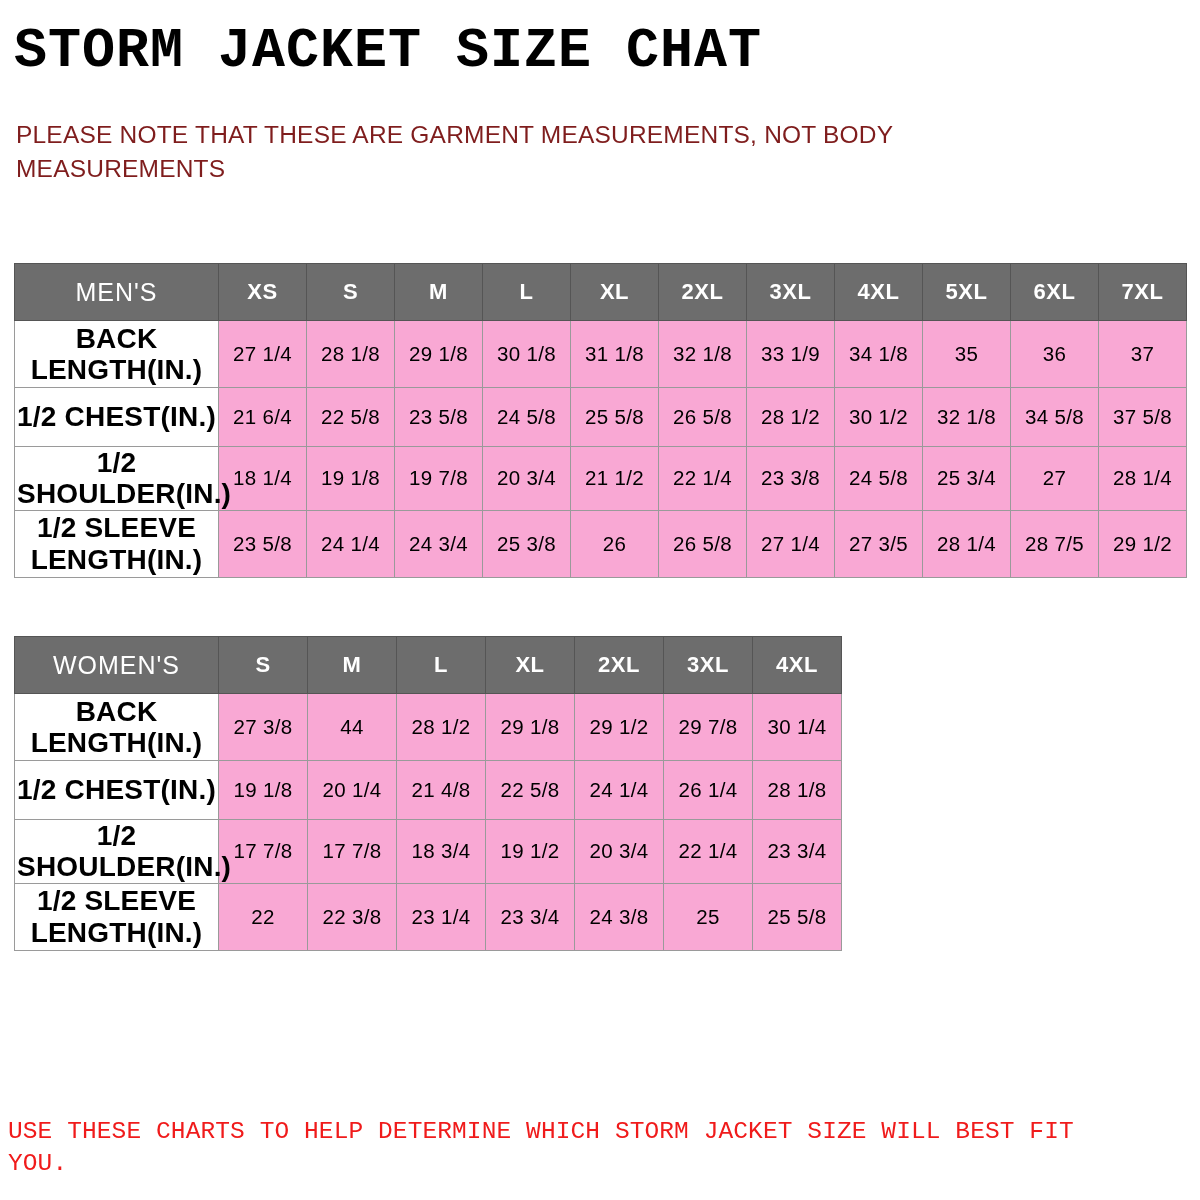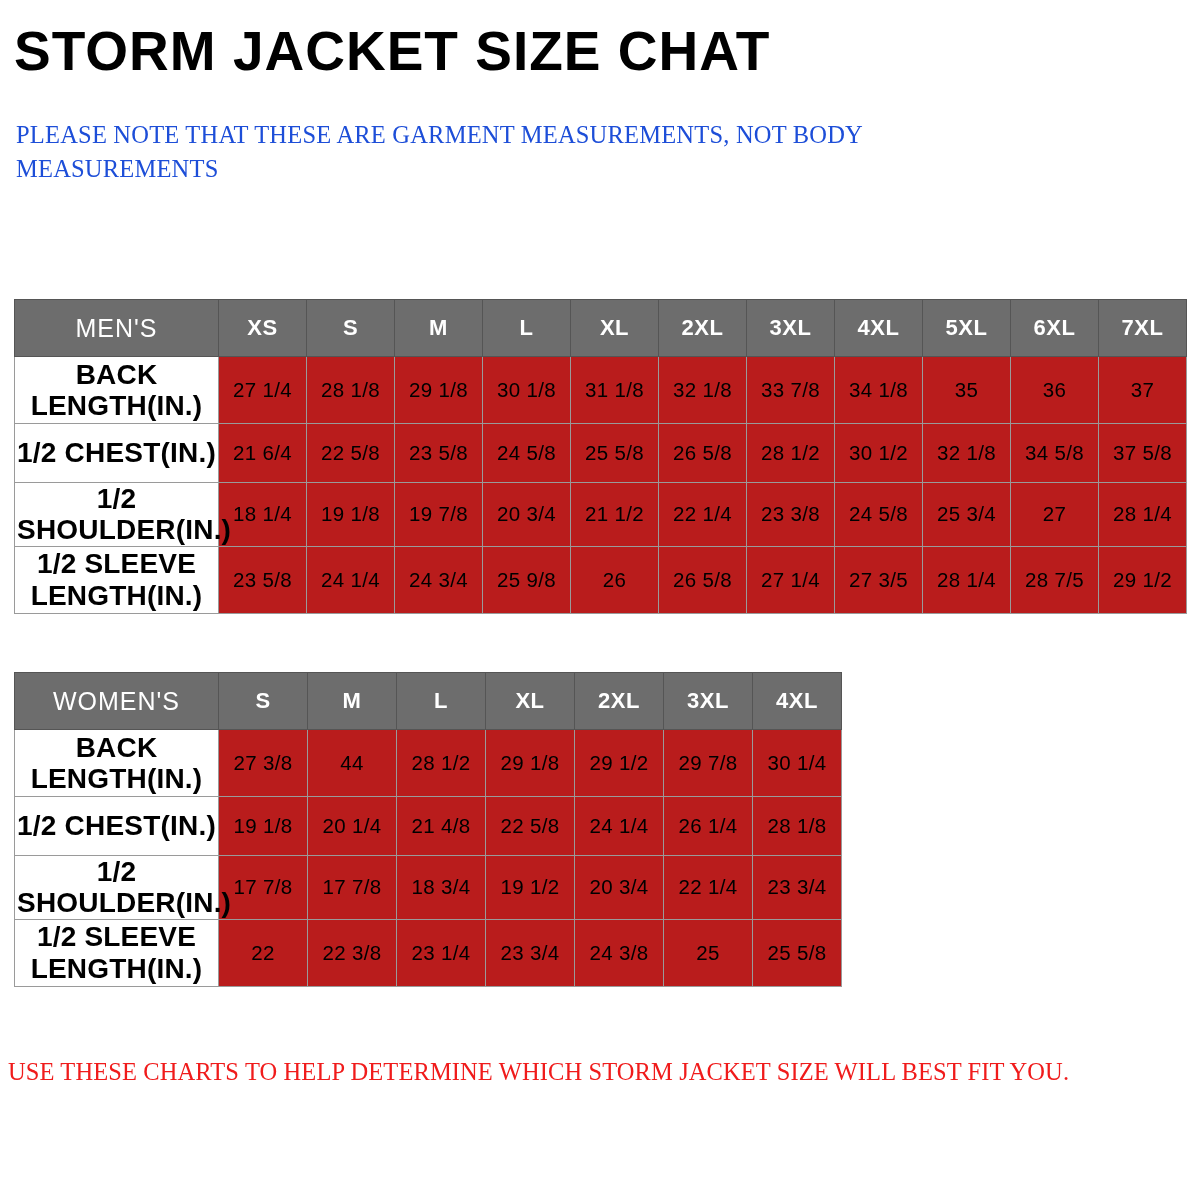--- a/index.html
+++ b/index.html
@@ -23,53 +23,52 @@
   .title {
     position: absolute;
     left: 14px;
     top: 23px;
     font-size: 55px;
     font-weight: 700;
     letter-spacing: 1px;
     color: #000000;
     line-height: 1.05;
     white-space: nowrap;
-    font-family: Liberation Sans, sans-serif;
+    font-family: Liberation Mono, monospace;
   }
   .note-top {
     position: absolute;
     left: 16px;
     top: 118px;
     width: 960px;
     font-size: 24.5px;
     font-weight: 400;
-    color: #1d4ed8;
+    color: #7f1d1d;
     line-height: 1.38;
     letter-spacing: 0.2px;
-    font-family: Liberation Serif, serif;
+    font-family: Liberation Sans, sans-serif;
   }
   .note-bottom {
     position: absolute;
     left: 8px;
-    top: 1056px;
+    top: 1116px;
     width: 1120px;
     font-size: 24.5px;
     font-weight: 400;
     color: #f01b1b;
     line-height: 1.3;
     letter-spacing: 0.1px;
-    font-family: Liberation Serif, serif;
+    font-family: Liberation Mono, monospace;
   }
 
   table.size-table {
     position: absolute;
     border-collapse: collapse;
     table-layout: fixed;
-    background: #b91c1c;
-    margin-top: 36px;
+    background: #f9a8d4;
   }
   table.size-table td, table.size-table th {
     border: 1px solid #9a9a9a;
     text-align: center;
     vertical-align: middle;
     color: #000000;
     font-family: "Liberation Sans", sans-serif;
     padding: 0;
   }
   table.size-table thead th {
@@ -168,21 +167,21 @@
     <tbody>
         <tr class="tall">
           <th class="rowlabel">BACK
 LENGTH(IN.)</th>
           <td class="val">27 1/4</td>
           <td class="val">28 1/8</td>
           <td class="val">29 1/8</td>
           <td class="val">30 1/8</td>
           <td class="val">31 1/8</td>
           <td class="val">32 1/8</td>
-          <td class="val">33 7/8</td>
+          <td class="val">33 1/9</td>
           <td class="val">34 1/8</td>
           <td class="val">35</td>
           <td class="val">36</td>
           <td class="val">37</td>
         </tr>
         <tr>
           <th class="rowlabel">1/2 CHEST(IN.)</th>
           <td class="val">21 6/4</td>
           <td class="val">22 5/8</td>
           <td class="val">23 5/8</td>
@@ -208,21 +207,21 @@
           <td class="val">25 3/4</td>
           <td class="val">27</td>
           <td class="val">28 1/4</td>
         </tr>
         <tr class="tall">
           <th class="rowlabel">1/2 SLEEVE
 LENGTH(IN.)</th>
           <td class="val">23 5/8</td>
           <td class="val">24 1/4</td>
           <td class="val">24 3/4</td>
-          <td class="val">25 9/8</td>
+          <td class="val">25 3/8</td>
           <td class="val">26</td>
           <td class="val">26 5/8</td>
           <td class="val">27 1/4</td>
           <td class="val">27 3/5</td>
           <td class="val">28 1/4</td>
           <td class="val">28 7/5</td>
           <td class="val">29 1/2</td>
         </tr>
       </tbody>
   </table>

